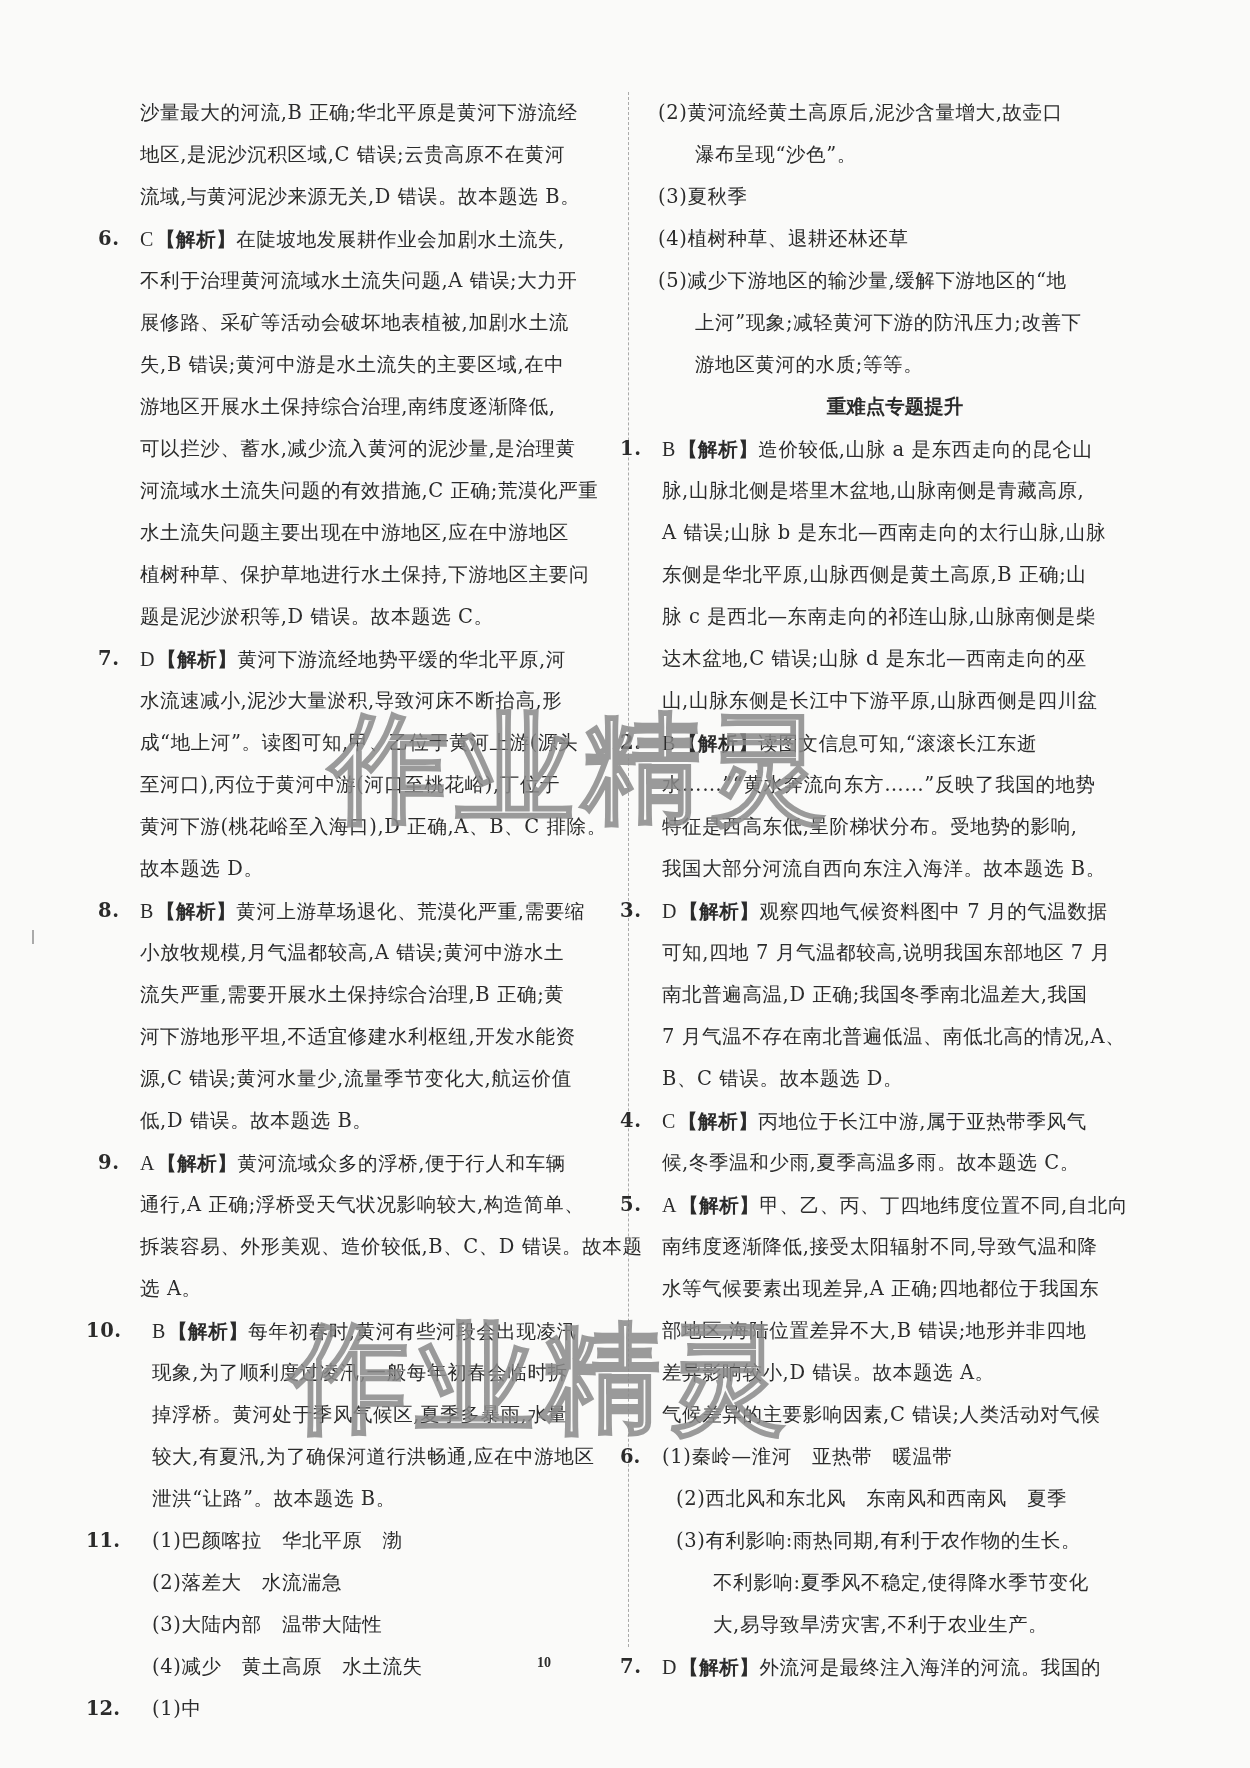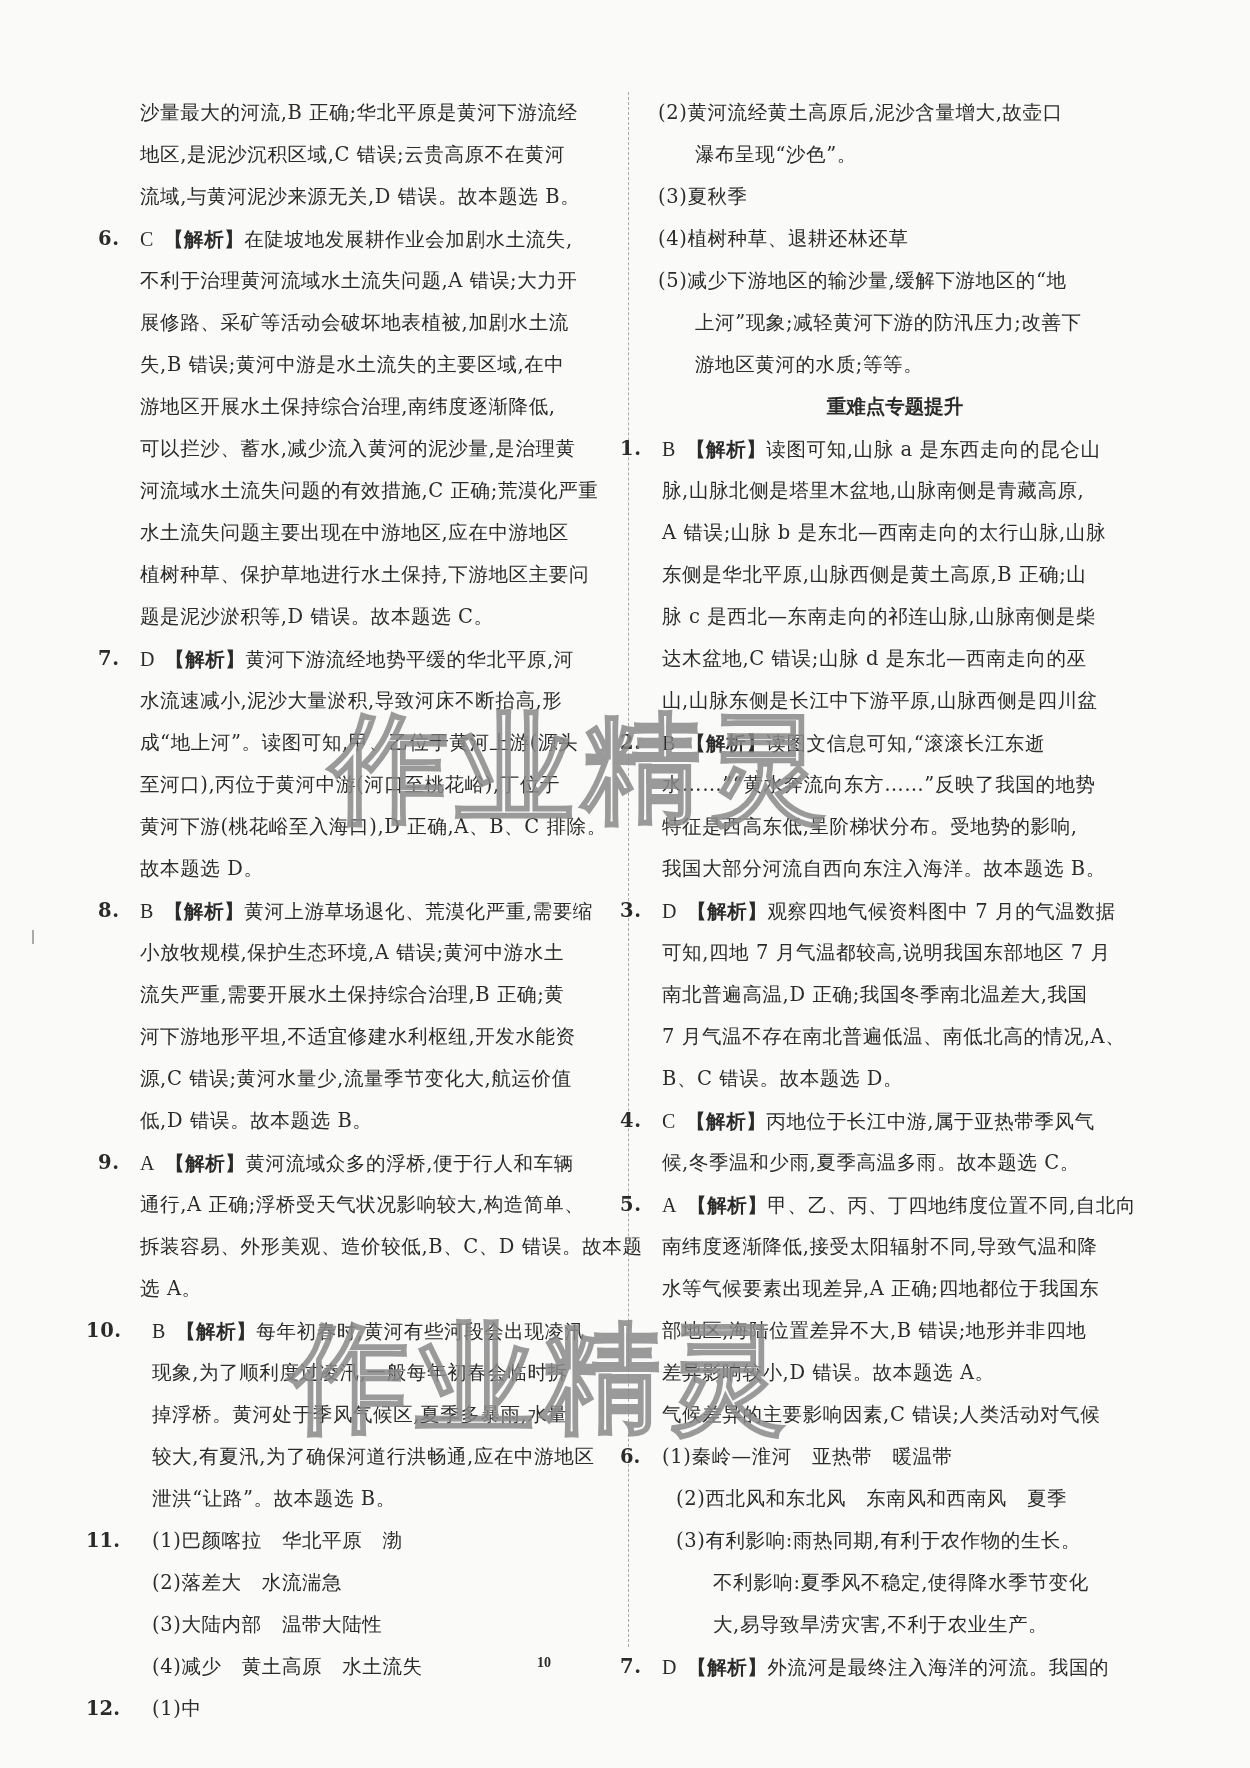--- a/index.html
+++ b/index.html
@@ -25,21 +25,21 @@
     }
     .item { position: relative; padding-left: 22px; }
     .item.wide { padding-left: 34px; }
     .line {
       font-size: 19.5px; line-height: 42px; height: 42px;
       white-space: nowrap; letter-spacing: 0.6px;
     }
     .num { position: absolute; left: -20px; top: 0; font-weight: bold; font-size: 19.5px; line-height: 42px; }
     .item.wide .num { left: -20px; }
     .ans { font-family: "Liberation Serif", serif; font-size: 20px; }
-    .tag { font-weight: bold; font-family: "DejaVu Sans", sans-serif; margin-left: 10px; }
+    .tag { font-weight: bold; font-family: "DejaVu Sans", sans-serif; margin-left: 2px; }
     .sub { padding-left: 18px; }
     .sub .cont { padding-left: 55px; }
     .section-title {
       text-align: center; font-weight: bold; font-family: "DejaVu Sans", sans-serif;
       font-size: 19.5px; line-height: 42px; height: 42px; margin: 0;
     }
     .page-number {
       position: absolute; left: 0; width: 1088px; top: 1655px;
       text-align: center; font-size: 14px; font-family: "Liberation Serif", serif; font-weight: bold;
     }
@@ -95,21 +95,21 @@
       <div class="line">至河口),丙位于黄河中游(河口至桃花峪),丁位于</div>
       <div class="line">黄河下游(桃花峪至入海口),D 正确,A、B、C 排除。</div>
       <div class="line">故本题选 D。</div>
     </div>
 
     <div class="item">
       <div class="line">
         <span class="num">8.</span>
         <span class="ans">B</span><span class="tag">【解析】</span><span>黄河上游草场退化、荒漠化严重,需要缩</span>
       </div>
-      <div class="line">小放牧规模,保护生态环境,A 错误;黄河中游水土</div>
+      <div class="line">小放牧规模,月气温都较高,A 错误;黄河中游水土</div>
       <div class="line">流失严重,需要开展水土保持综合治理,B 正确;黄</div>
       <div class="line">河下游地形平坦,不适宜修建水利枢纽,开发水能资</div>
       <div class="line">源,C 错误;黄河水量少,流量季节变化大,航运价值</div>
       <div class="line">低,D 错误。故本题选 B。</div>
     </div>
 
     <div class="item">
       <div class="line">
         <span class="num">9.</span>
         <span class="ans">A</span><span class="tag">【解析】</span><span>黄河流域众多的浮桥,便于行人和车辆</span>
@@ -154,21 +154,21 @@
       <div class="line"><span>(5)</span><span>减少下游地区的输沙量,缓解下游地区的“地</span></div>
       <div class="line" style="padding-left:37px">上河”现象;减轻黄河下游的防汛压力;改善下</div>
       <div class="line" style="padding-left:37px">游地区黄河的水质;等等。</div>
     </div>
 
     <div class="section-title">重难点专题提升</div>
 
     <div class="item">
       <div class="line">
         <span class="num">1.</span>
-        <span class="ans">B</span><span class="tag">【解析】</span><span>读图可知,山脉 a 是东西走向的昆仑山</span>
+        <span class="ans">B</span><span class="tag">【解析】</span><span>造价较低,山脉 a 是东西走向的昆仑山</span>
       </div>
       <div class="line">脉,山脉北侧是塔里木盆地,山脉南侧是青藏高原,</div>
       <div class="line">A 错误;山脉 b 是东北—西南走向的太行山脉,山脉</div>
       <div class="line">东侧是华北平原,山脉西侧是黄土高原,B 正确;山</div>
       <div class="line">脉 c 是西北—东南走向的祁连山脉,山脉南侧是柴</div>
       <div class="line">达木盆地,C 错误;山脉 d 是东北—西南走向的巫</div>
       <div class="line">山,山脉东侧是长江中下游平原,山脉西侧是四川盆</div>
     </div>
 
     <div class="item">

